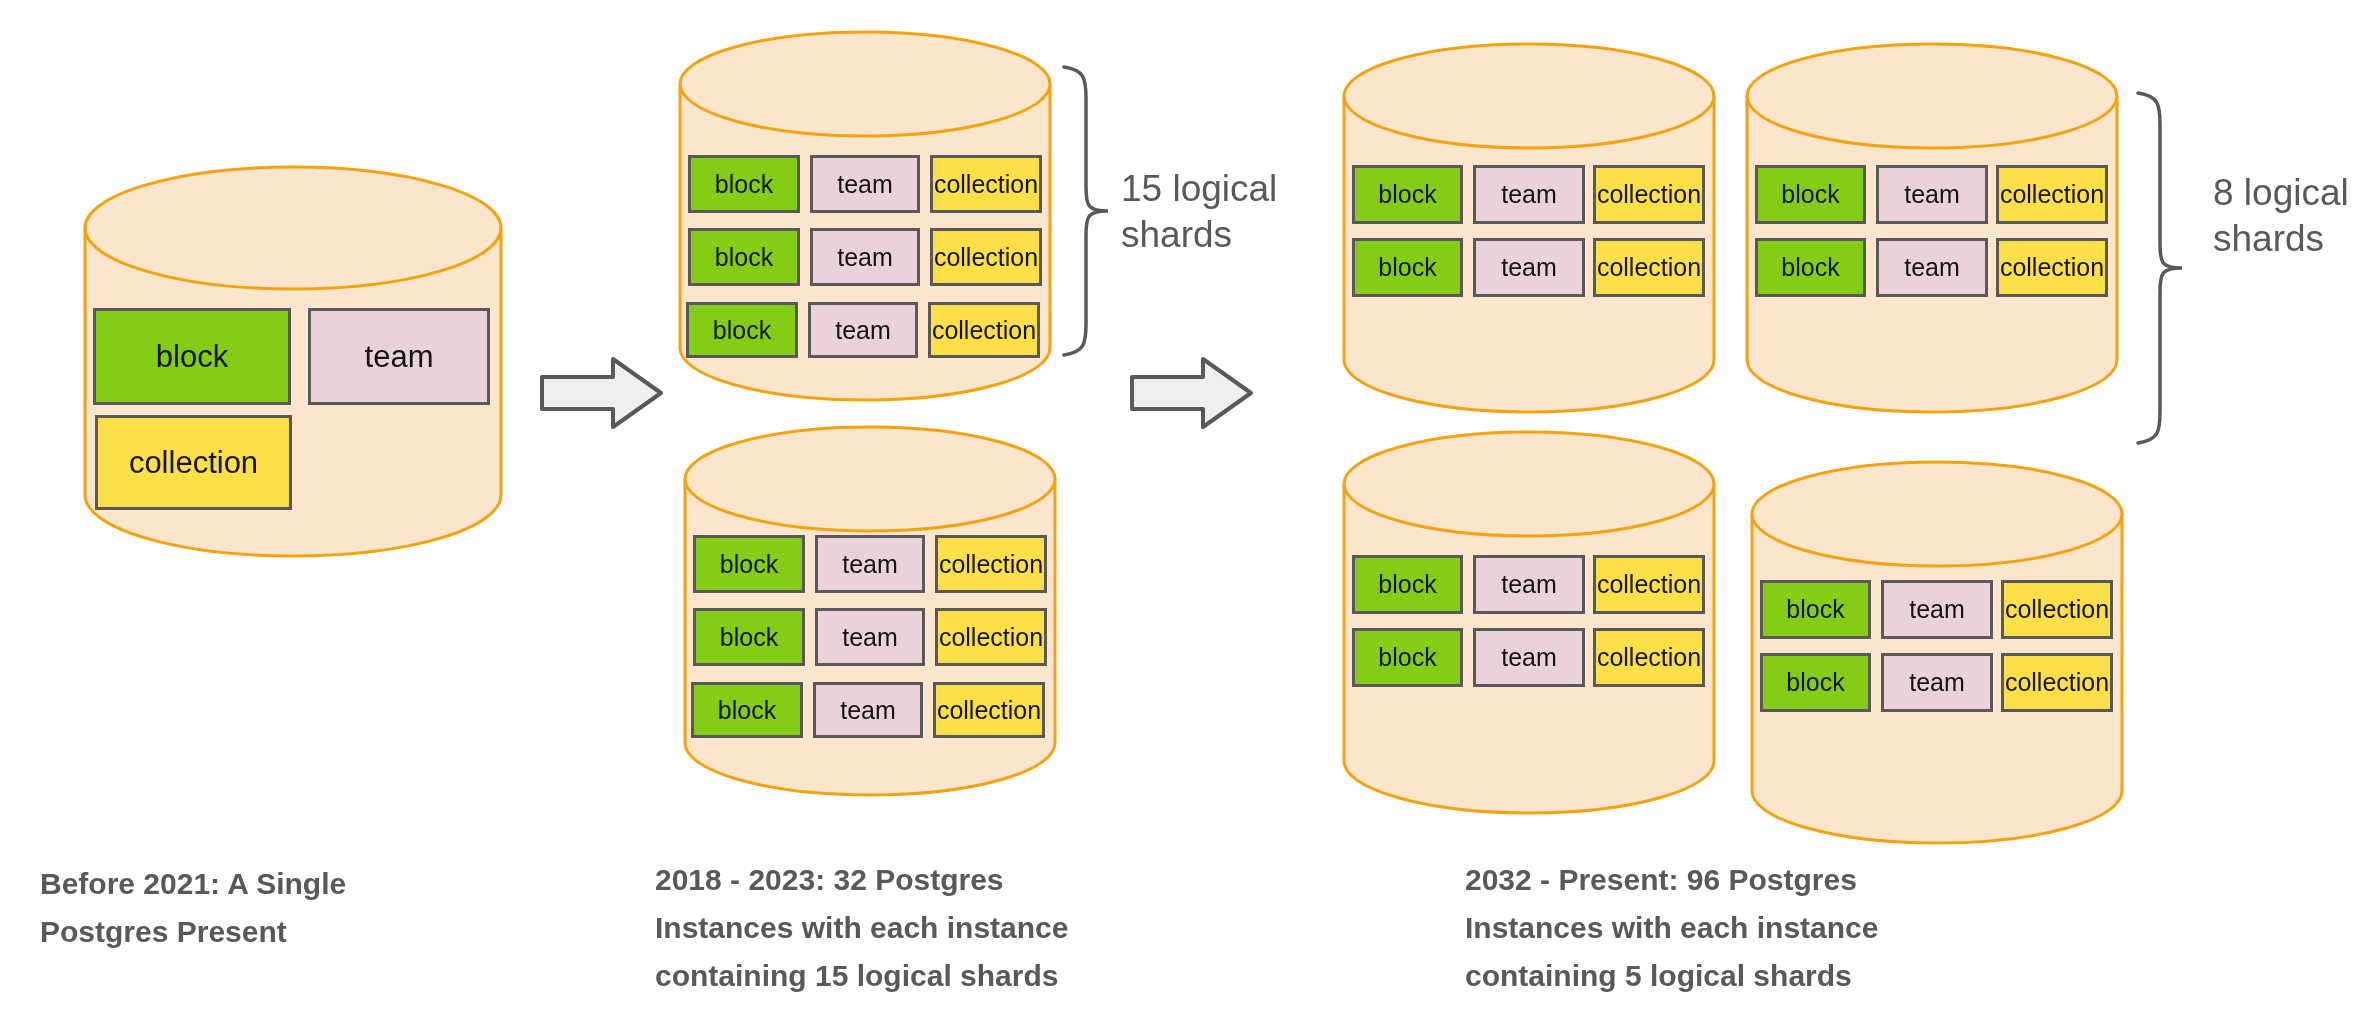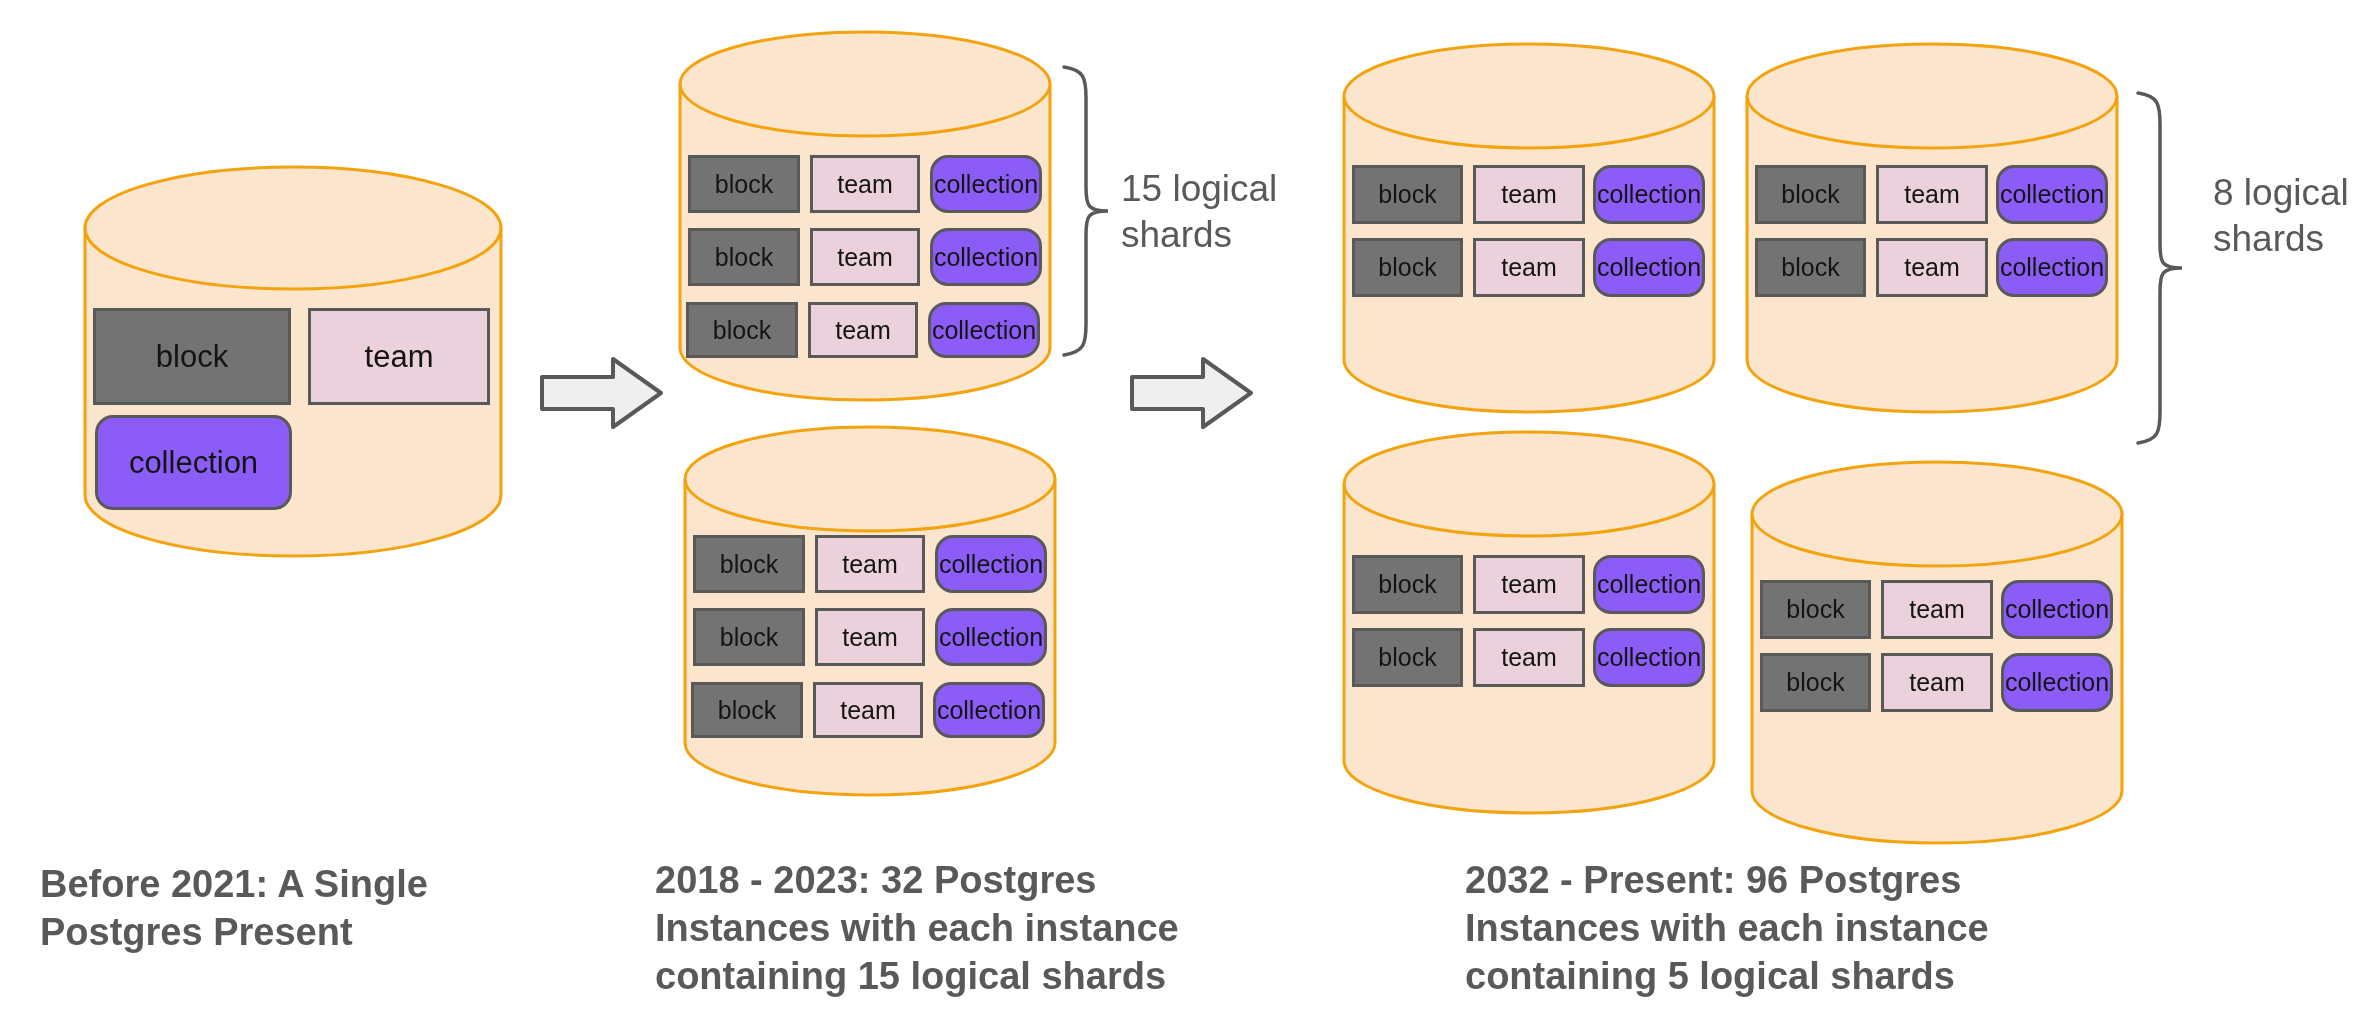--- a/index.html
+++ b/index.html
@@ -15,28 +15,28 @@
   .cyl svg{position:absolute;left:0;top:0;}
   .box{
     position:absolute;
     border:3px solid #595959;
     box-sizing:border-box;
     display:flex;align-items:center;justify-content:center;
     font-size:25px;color:#141414;
     white-space:nowrap;
   }
   .box.big{font-size:31px;}
-  .blue{background:#737373;justify-content:center;}
+  .blue{background:#84cc16;justify-content:center;}
   .pink{background:#EAD1DC;}
-  .green{background:#8b5cf6;border-radius:18px;}
+  .green{background:#fde047;}
   .caption{
     position:absolute;
     color:#595959;
     font-weight:700;
-    font-size:38px;
+    font-size:30px;
     line-height:48px;
     white-space:nowrap;
   }
   .shard-label{
     position:absolute;
     color:#595959;
     font-size:37px;
     line-height:46px;
     white-space:nowrap;
   }

